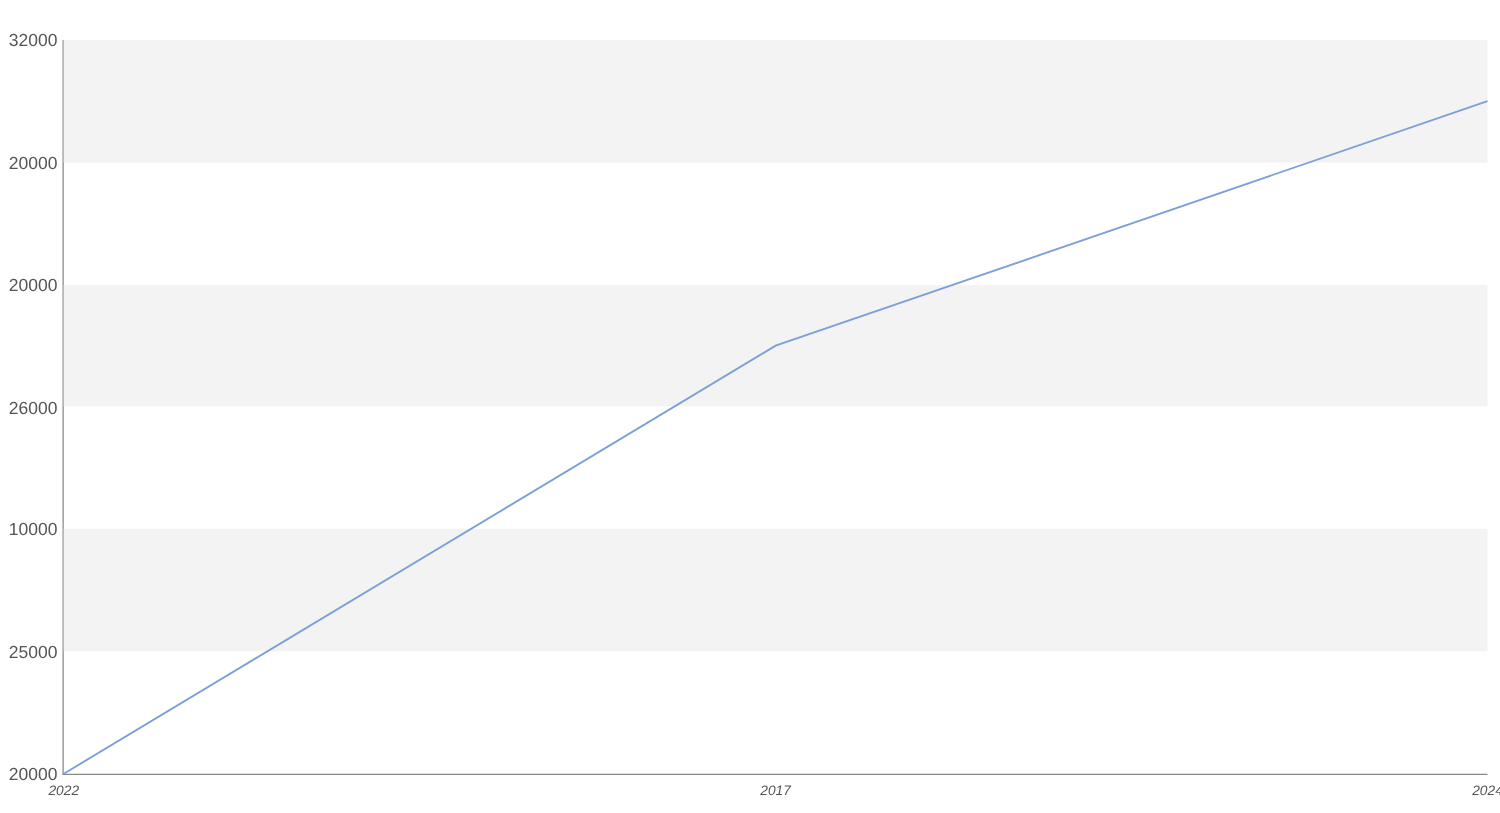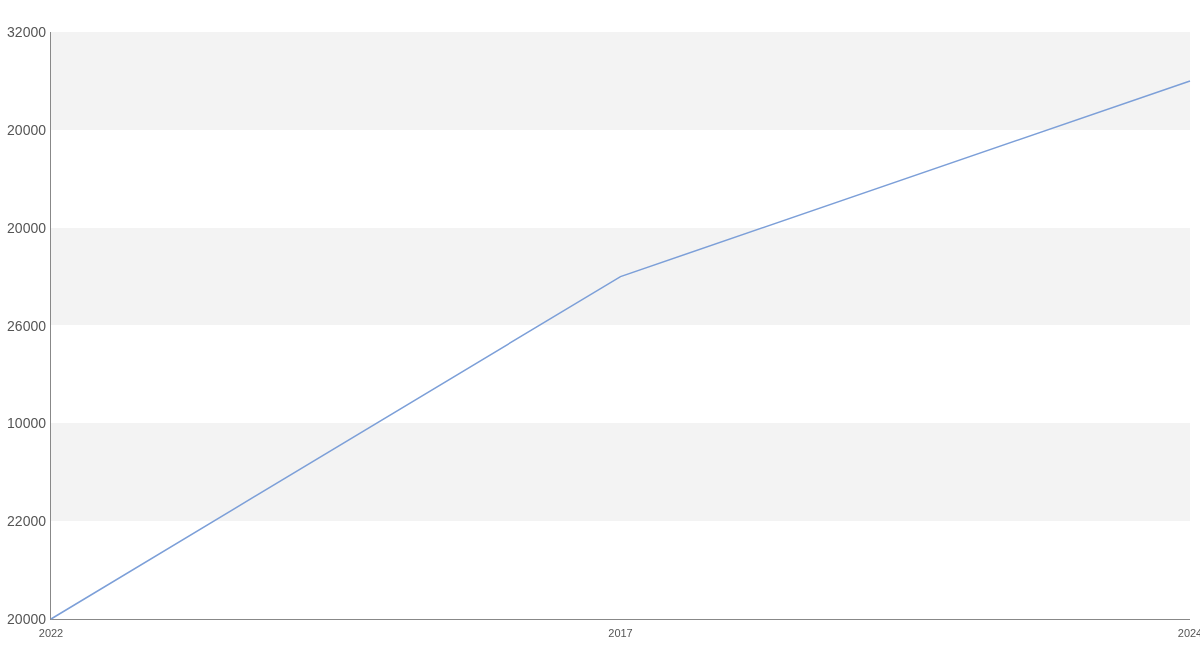--- a/index.html
+++ b/index.html
@@ -49,20 +49,21 @@
       font-size: 14px;
       color: #555;
       transform: translateY(-50%);
     }
     .x-tick {
       position: absolute;
       bottom: -20px;
       font-size: 11px;
       color: #555;
       transform: translateX(-50%);
+      font-style: italic;
     }
     .line-svg {
       position: absolute;
       left: 0;
       top: 0;
       width: 100%;
       height: 100%;
       overflow: visible;
     }
     .data-line {
@@ -76,21 +77,21 @@
 
 <div class="chart-container">
   <div class="plot-area">
     <div id="bands">
         <div class="grid-band" style="top: 66.6667%; height: 16.6667%;"></div>
         <div class="grid-band" style="top: 33.3333%; height: 16.6667%;"></div>
         <div class="grid-band" style="top: 0%; height: 16.6667%;"></div>
       </div>
     <div id="yticks">
         <div class="y-tick" style="top: 100%;">20000</div>
-        <div class="y-tick" style="top: 83.3333%;">22000</div>
+        <div class="y-tick" style="top: 83.3333%;">25000</div>
         <div class="y-tick" style="top: 66.6667%;">10000</div>
         <div class="y-tick" style="top: 50%;">26000</div>
         <div class="y-tick" style="top: 33.3333%;">20000</div>
         <div class="y-tick" style="top: 16.6667%;">20000</div>
         <div class="y-tick" style="top: 0%;">32000</div>
       </div>
     <div id="xticks">
         <div class="x-tick" style="left: 0%;">2022</div>
         <div class="x-tick" style="left: 50%;">2017</div>
         <div class="x-tick" style="left: 100%;">2024</div>

